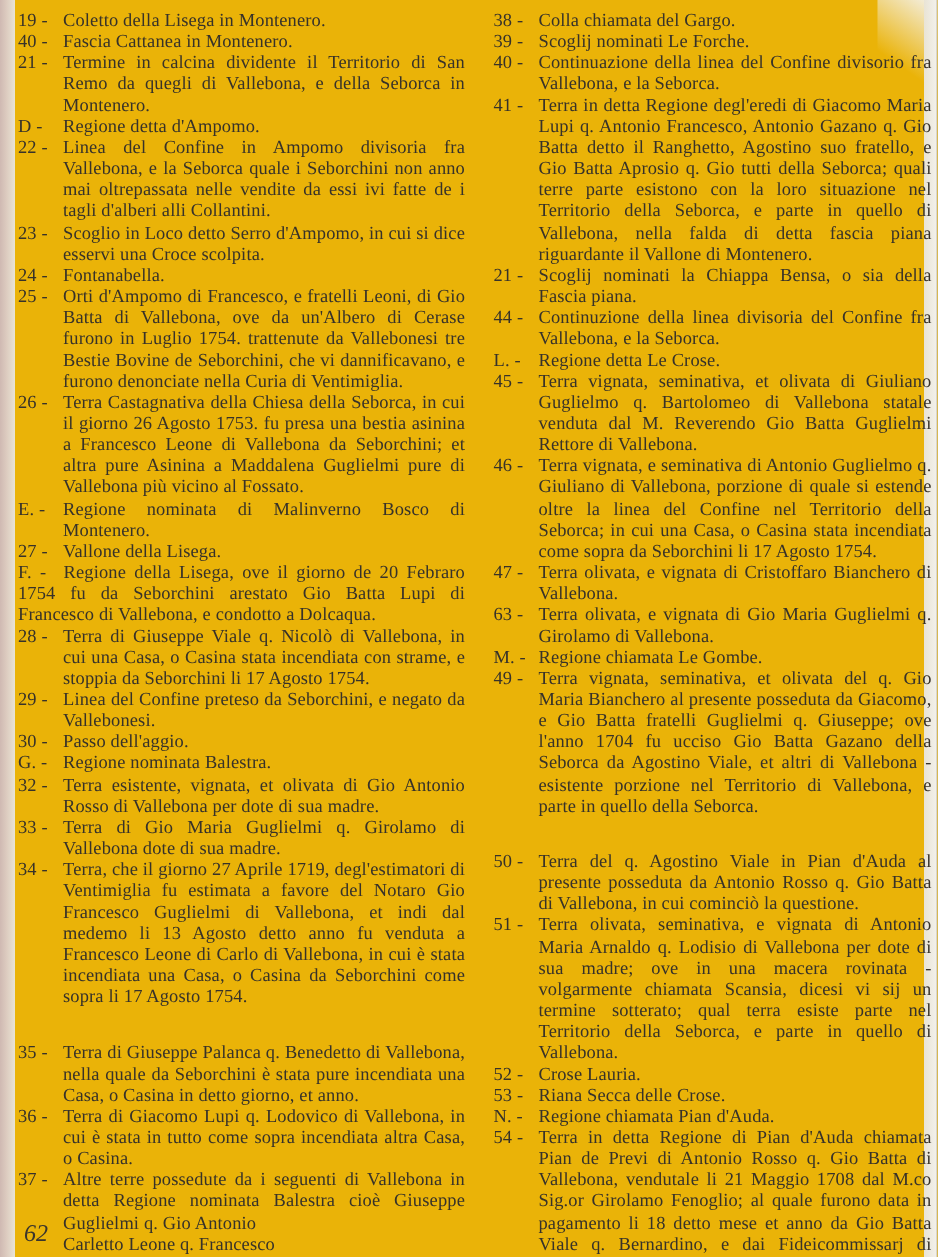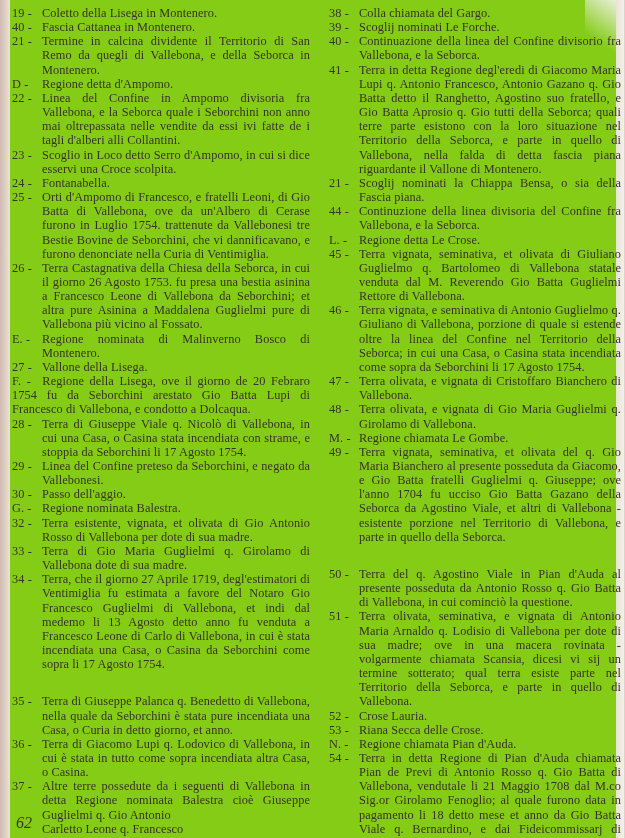--- a/index.html
+++ b/index.html
@@ -4,21 +4,21 @@
 <style>
   html, body { margin: 0; padding: 0; }
   body {
     width: 625px; height: 838px;
     background: #9a958a;
     font-family: "Liberation Serif", "DejaVu Serif", serif;
   }
   .page {
     position: relative;
     width: 625px; height: 838px;
-    background: #84cc16;
+    background: #eab308;
     overflow: hidden;
     color: #37322a;
   }
   
   .edge-left {
     position: absolute; left: 0; top: 0; bottom: 0; width: 10px;
     background: linear-gradient(to right, #cfb9b2 0%, #ddccc0 45%, #e9e4d5 100%);
   }
   .edge-right {
     position: absolute; right: 0; top: 0; bottom: 0; width: 9px;
@@ -158,21 +158,21 @@
     <span class="entry-text">Terra di Gio Maria Guglielmi q. Girolamo di Vallebona dote di sua madre.</span>
   </div>
 
   <div class="entry">
     <span class="entry-label">34 -</span>
     <span class="entry-text">Terra, che il giorno 27 Aprile 1719, degl'estimatori di Ventimiglia fu estimata a favore del Notaro Gio Francesco Guglielmi di Vallebona, et indi dal medemo li 13 Agosto detto anno fu venduta a Francesco Leone di Carlo di Vallebona, in cui è stata incendiata una Casa, o Casina da Seborchini come sopra li 17 Agosto 1754.</span>
   </div>
 
   <div class="entry gap-before">
     <span class="entry-label">35 -</span>
-    <span class="entry-text">Terra di Giuseppe Palanca q. Benedetto di Vallebona, nella quale da Seborchini è stata pure incendiata una Casa, o Curia in detto giorno, et anno.</span>
+    <span class="entry-text">Terra di Giuseppe Palanca q. Benedetto di Vallebona, nella quale da Seborchini è stata pure incendiata una Casa, o Casina in detto giorno, et anno.</span>
   </div>
 
   <div class="entry">
     <span class="entry-label">36 -</span>
     <span class="entry-text">Terra di Giacomo Lupi q. Lodovico di Vallebona, in cui è stata in tutto come sopra incendiata altra Casa, o Casina.</span>
   </div>
 
   <div class="entry">
     <span class="entry-label">37 -</span>
     <span class="entry-text">Altre terre possedute da i seguenti di Vallebona in detta Regione nominata Balestra cioè Giuseppe Guglielmi q. Gio Antonio
@@ -226,21 +226,21 @@
     <span class="entry-label">46 -</span>
     <span class="entry-text">Terra vignata, e seminativa di Antonio Guglielmo q. Giuliano di Vallebona, porzione di quale si estende oltre la linea del Confine nel Territorio della Seborca; in cui una Casa, o Casina stata incendiata come sopra da Seborchini li 17 Agosto 1754.</span>
   </div>
 
   <div class="entry">
     <span class="entry-label">47 -</span>
     <span class="entry-text">Terra olivata, e vignata di Cristoffaro Bianchero di Vallebona.</span>
   </div>
 
   <div class="entry">
-    <span class="entry-label">48 -</span>
+    <span class="entry-label">63 -</span>
     <span class="entry-text">Terra olivata, e vignata di Gio Maria Guglielmi q. Girolamo di Vallebona.</span>
   </div>
 
   <div class="entry">
     <span class="entry-label">M. -</span>
     <span class="entry-text">Regione chiamata Le Gombe.</span>
   </div>
 
   <div class="entry">
     <span class="entry-label">49 -</span>

